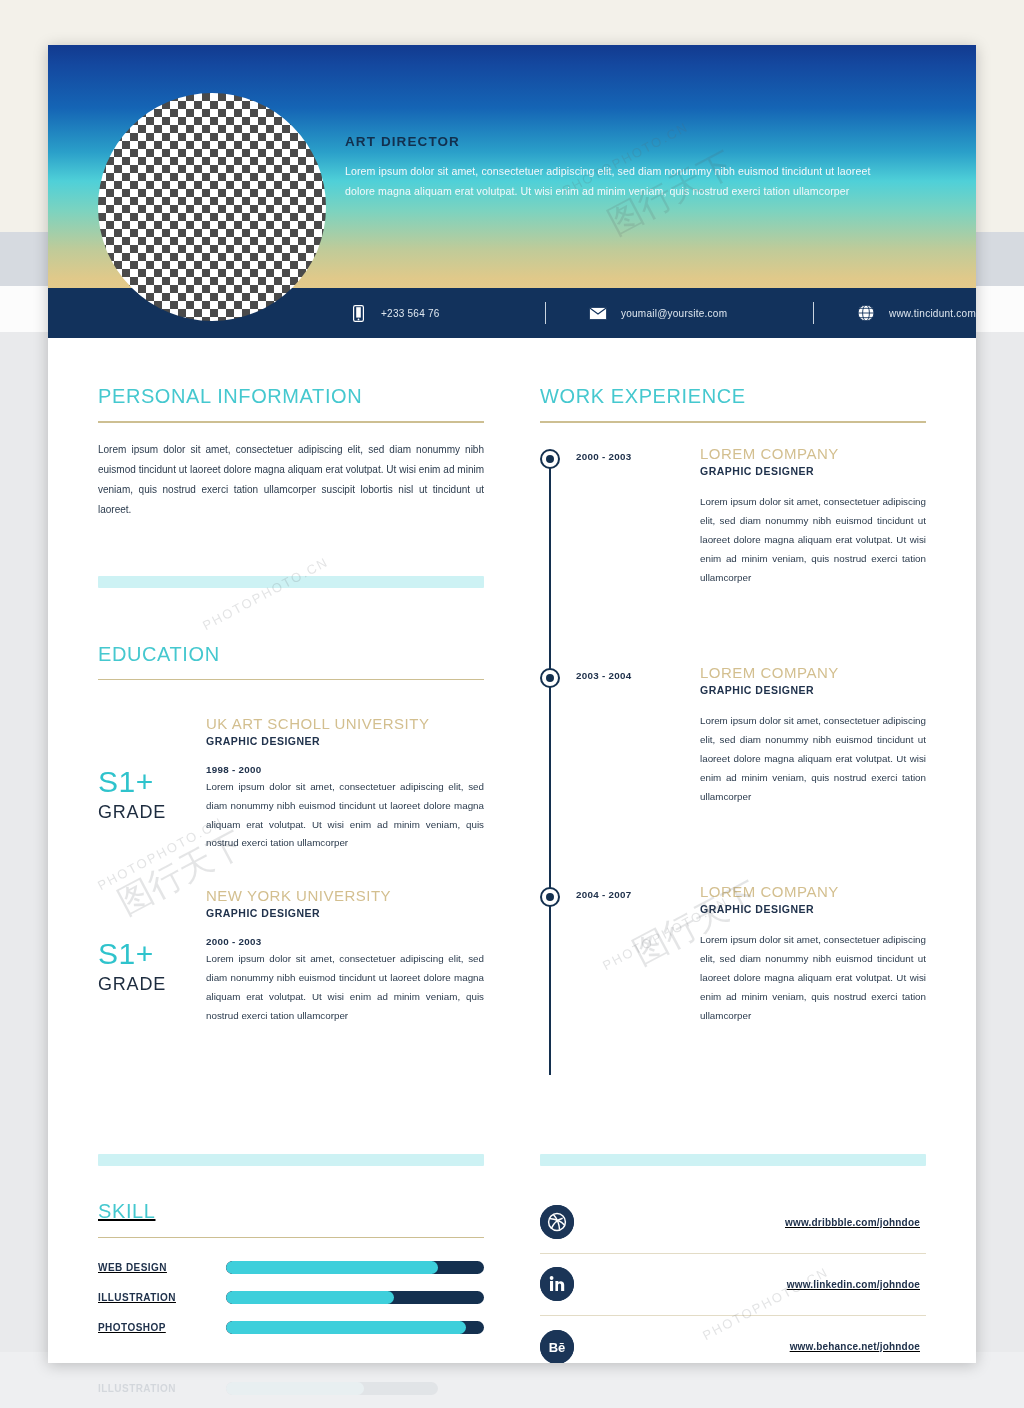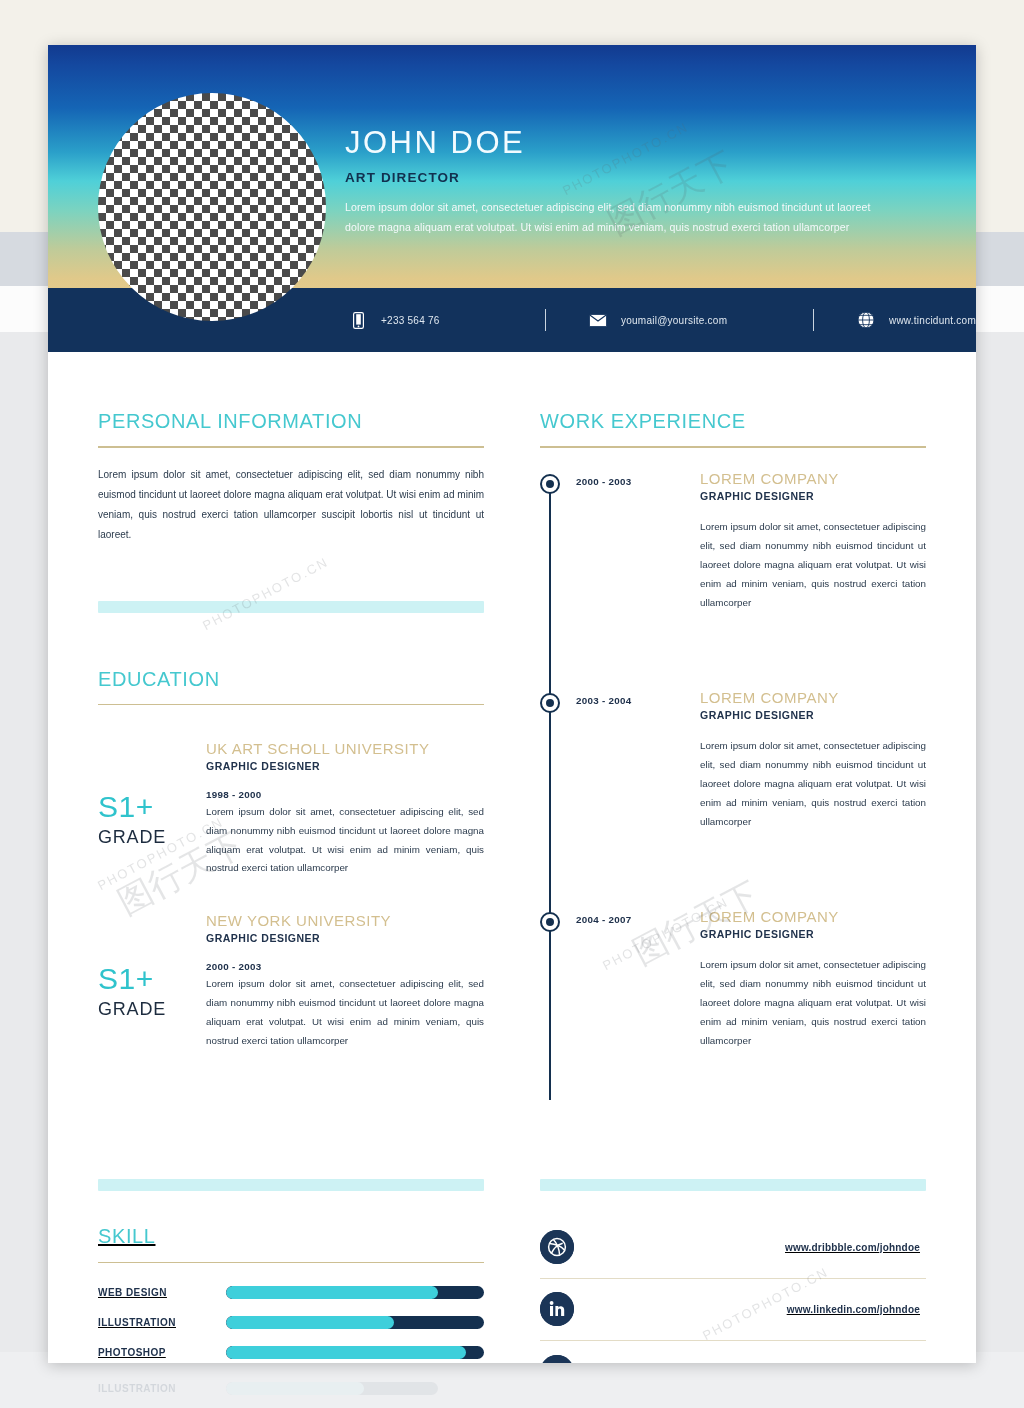--- a/index.html
+++ b/index.html
@@ -90,21 +90,21 @@
   .head-summary {
     margin-top: 12px;
     font-size: 10.6px;
     line-height: 1.92;
     color: #f4f9fb;
     letter-spacing: .1px;
   }
 
   
   .contact-bar {
-    height: 64px;
+    height: 50px;
     background: #12325c;
     display: flex;
     align-items: center;
     padding-left: 300px;
   }
   .contact-item {
     display: flex;
     align-items: center;
     gap: 13px;
   }
@@ -123,21 +123,20 @@
     margin: 0 42px;
   }
   .w-phone { width: 210px; }
   .w-mail  { width: 248px; }
 
   
   .body {
     display: flex;
     padding: 47px 50px 0 50px;
     gap: 56px;
-    margin-top: 11px;
   }
   .col { width: 390px; }
 
   .sec-title {
     font-size: 20px;
     color: #45c8cf;
     letter-spacing: .6px;
     font-weight: 400;
   }
   .sec-rule {
@@ -389,21 +388,20 @@
       </div>
     </div>
   </div>
 </div>
 
 <div class="sheet">
 
   <div class="header">
     <div class="avatar"></div>
     <div class="head-text">
-      <div class="name">JOHN DOE</div>
       <div class="role">ART DIRECTOR</div>
       <div class="head-summary">Lorem ipsum dolor sit amet, consectetuer adipiscing elit, sed diam nonummy nibh euismod tincidunt ut laoreet dolore magna aliquam erat volutpat. Ut wisi enim ad minim veniam, quis nostrud exerci tation ullamcorper</div>
     </div>
   </div>
 
   <div class="contact-bar">
     <div class="contact-item w-phone">
       <span class="c-ico">
         <svg width="11" height="17" viewBox="0 0 11 17">
           <rect x="0.6" y="0.6" width="9.8" height="15.8" rx="1.6" fill="none" stroke="#ffffff" stroke-width="1.2"></rect>

